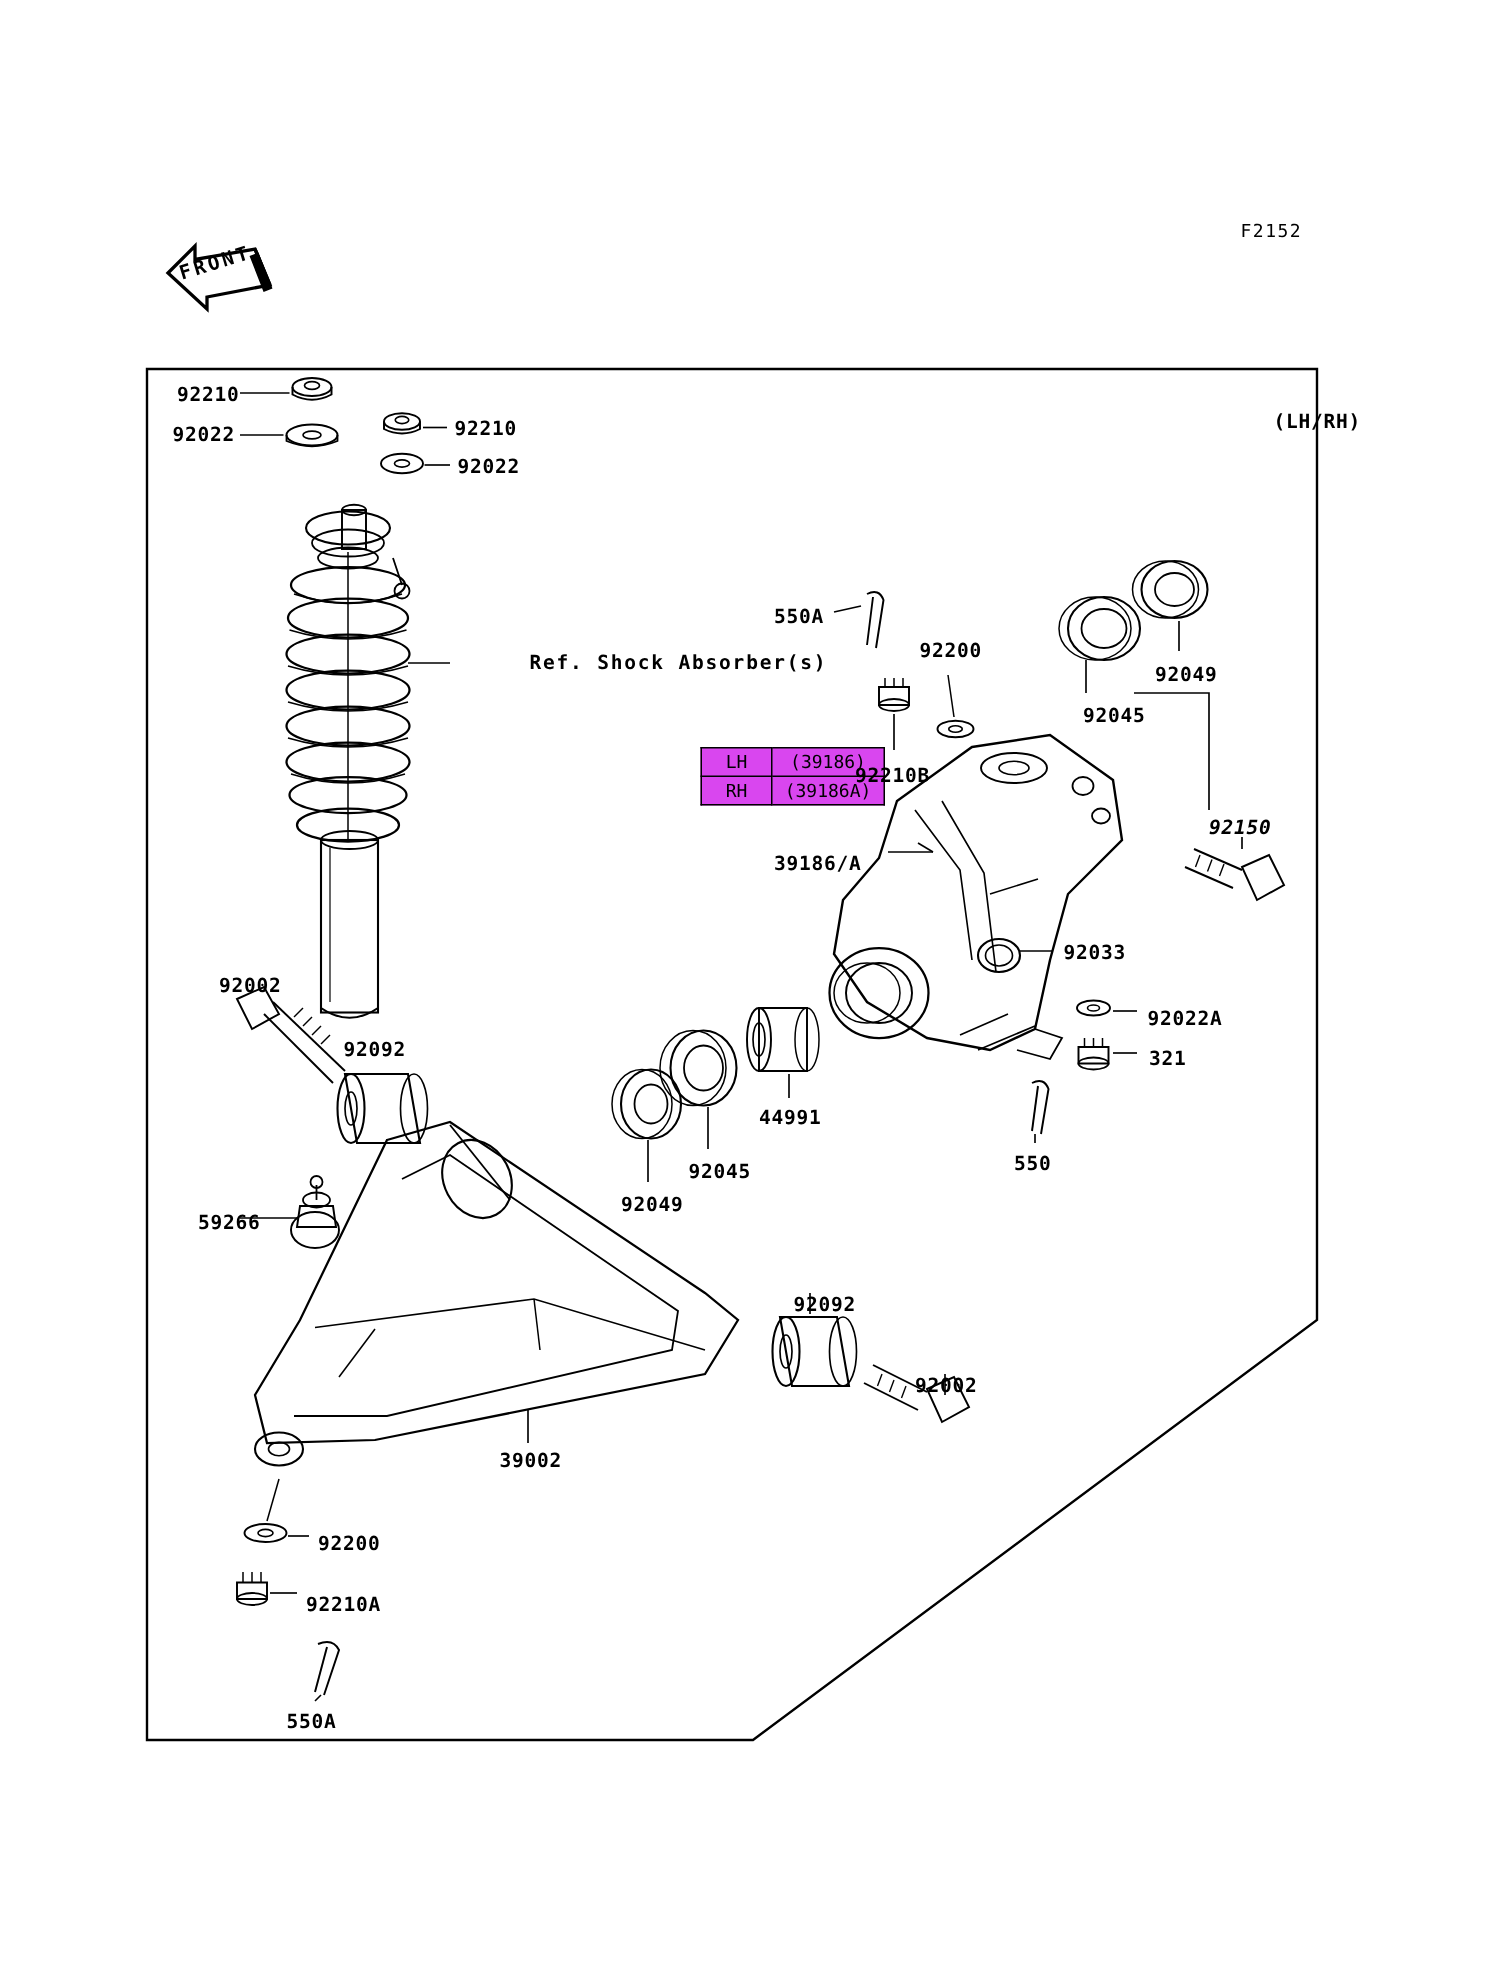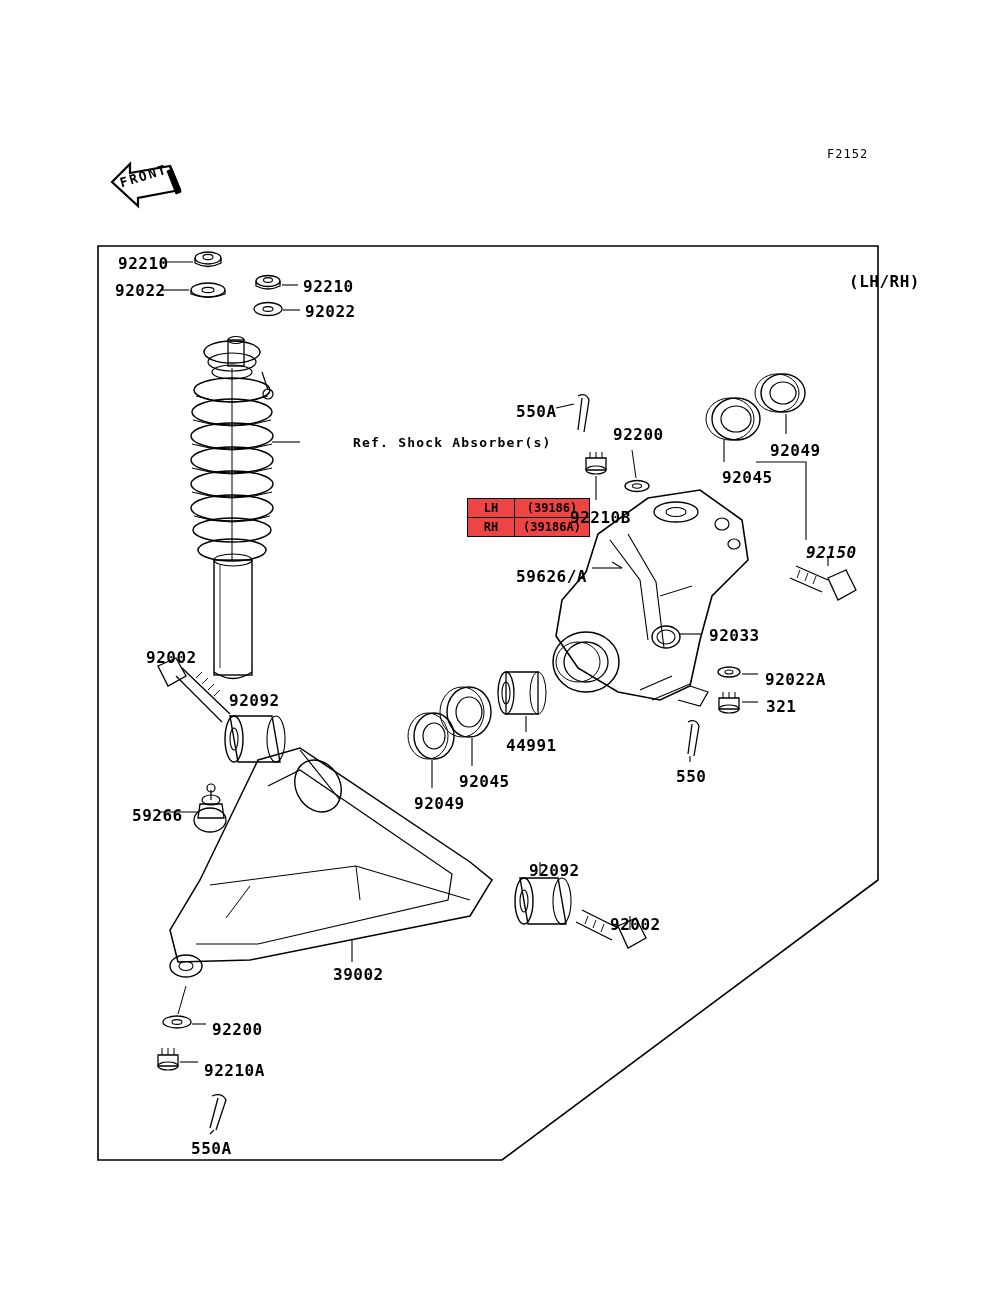--- a/index.html
+++ b/index.html
@@ -7,41 +7,41 @@
     width:1000px;height:1309px;position:relative;overflow:hidden;
     font-family:"DejaVu Sans Mono", monospace;
     color:#000;
   }
   .page{position:absolute;left:0;top:0;width:1000px;height:1237px;}
 
   
   .lbl{
     position:absolute;
     font-family:"DejaVu Sans Mono", monospace;
-    font-size:16px;
+    font-size:13px;
     font-weight:bold;
     letter-spacing:0.5px;
     white-space:nowrap;
     color:#000;
     line-height:14px;
   }
   .lbl.code{font-size:12px;font-weight:normal;letter-spacing:1px;}
   .lbl.ref{font-size:13px;font-weight:bold;letter-spacing:1.2px;}
 
   
   .frame-svg{position:absolute;left:0;top:0;}
 
   
   .lhrh-table{
     position:absolute;
     left:467px;top:498px;
     border-collapse:collapse;
     font-family:"DejaVu Sans Mono", monospace;
-    font-size:12px;font-weight:bold;
-    background:#ef4444;
+    font-size:12px;font-weight:normal;
+    background:#d946ef;
   }
   .lhrh-table td{
     border:1.3px solid #000;
     padding:1px 6px;
     text-align:center;
     height:16px;
   }
   .lhrh-table td.k{width:34px;}
   .lhrh-table td.v{width:62px;}
 
@@ -322,21 +322,21 @@
       <div class="lbl" style="left: 118px; top: 257px;">92210</div>
       <div class="lbl" style="left: 115px; top: 284px;">92022</div>
       <div class="lbl" style="left: 303px; top: 280px;">92210</div>
       <div class="lbl" style="left: 305px; top: 305px;">92022</div>
       <div class="lbl" style="left: 516px; top: 405px;">550A</div>
       <div class="lbl" style="left: 613px; top: 428px;">92200</div>
       <div class="lbl" style="left: 770px; top: 444px;">92049</div>
       <div class="lbl" style="left: 722px; top: 471px;">92045</div>
       <div class="lbl" style="left: 570px; top: 511px;">92210B</div>
       <div class="lbl" style="left: 806px; top: 546px; font-style: italic;">92150</div>
-      <div class="lbl" style="left: 516px; top: 570px;">59626/A</div>
+      <div class="lbl" style="left: 516px; top: 570px;">39186/A</div>
       <div class="lbl" style="left: 709px; top: 629px;">92033</div>
       <div class="lbl" style="left: 765px; top: 673px;">92022A</div>
       <div class="lbl" style="left: 766px; top: 700px; text-align: center;">321</div>
       <div class="lbl" style="left: 146px; top: 651px;">92002</div>
       <div class="lbl" style="left: 229px; top: 694px;">92092</div>
       <div class="lbl" style="left: 506px; top: 739px;">44991</div>
       <div class="lbl" style="left: 459px; top: 775px;">92045</div>
       <div class="lbl" style="left: 414px; top: 797px;">92049</div>
       <div class="lbl" style="left: 676px; top: 770px;">550</div>
       <div class="lbl" style="left: 132px; top: 809px;">59266</div>

